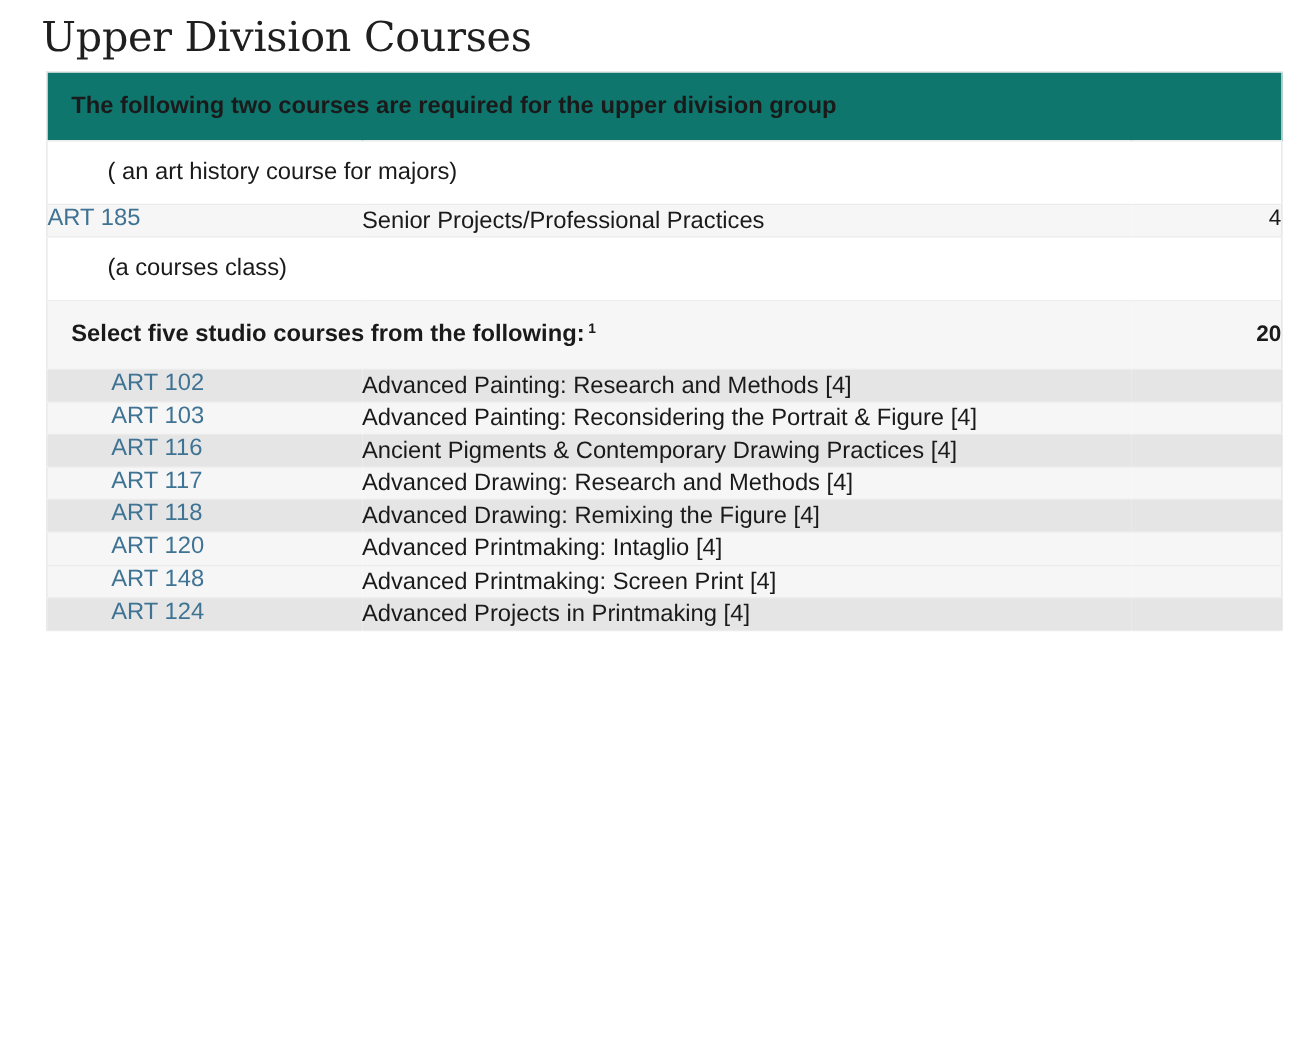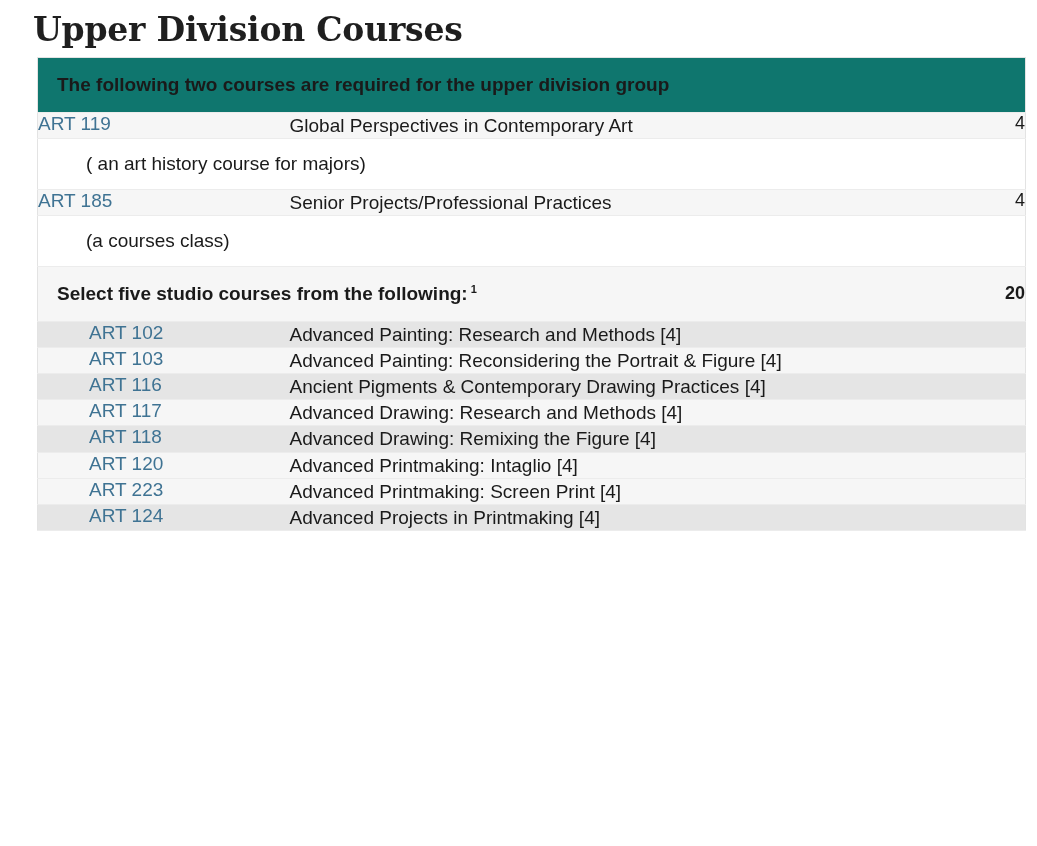--- a/index.html
+++ b/index.html
@@ -20,21 +20,21 @@
   .page {
     position: relative;
     width: 1037px;
     height: 846px;
     overflow: hidden;
   }
 
   
   .page-title {
     font-family: "DejaVu Serif", "Liberation Serif", serif;
-    font-weight: bold;
+    font-weight: normal;
     font-size: 33px;
     line-height: 1.1;
     color: #1f1f1f;
     margin: 0;
     padding: 12px 0 10px 33px;
     letter-spacing: -0.2px;
   }
 
   
   .sc_courselist {
@@ -142,25 +142,20 @@
   <table class="sc_courselist">
     <colgroup>
       <col class="col-code">
       <col class="col-title">
       <col class="col-hours">
     </colgroup>
     <tbody>
         <tr class="areaheader">
           <th class="c-head" colspan="3">The following two courses are required for the upper division group</th>
         </tr>
-        <tr class="odd">
-          <td class="c-code"><a class="course-link" href="#">ART 119</a></td>
-          <td class="c-title">Global Perspectives in Contemporary Art</td>
-          <td class="c-hours">4</td>
-        </tr>
         <tr class="comment">
           <td class="c-comment" colspan="3">( an art history course for majors)</td>
         </tr>
         <tr class="odd">
           <td class="c-code"><a class="course-link" href="#">ART 185</a></td>
           <td class="c-title">Senior Projects/Professional Practices</td>
           <td class="c-hours">4</td>
         </tr>
         <tr class="comment">
           <td class="c-comment" colspan="3">(a courses class)</td>
@@ -193,21 +188,21 @@
           <td class="c-code indent"><a class="course-link" href="#">ART 118</a></td>
           <td class="c-title">Advanced Drawing: Remixing the Figure [4]</td>
           <td class="c-hours"></td>
         </tr>
         <tr class="odd">
           <td class="c-code indent"><a class="course-link" href="#">ART 120</a></td>
           <td class="c-title">Advanced Printmaking: Intaglio [4]</td>
           <td class="c-hours"></td>
         </tr>
         <tr class="odd">
-          <td class="c-code indent"><a class="course-link" href="#">ART 223</a></td>
+          <td class="c-code indent"><a class="course-link" href="#">ART 148</a></td>
           <td class="c-title">Advanced Printmaking: Screen Print [4]</td>
           <td class="c-hours"></td>
         </tr>
         <tr class="even">
           <td class="c-code indent"><a class="course-link" href="#">ART 124</a></td>
           <td class="c-title">Advanced Projects in Printmaking [4]</td>
           <td class="c-hours"></td>
         </tr>
       </tbody>
   </table>

